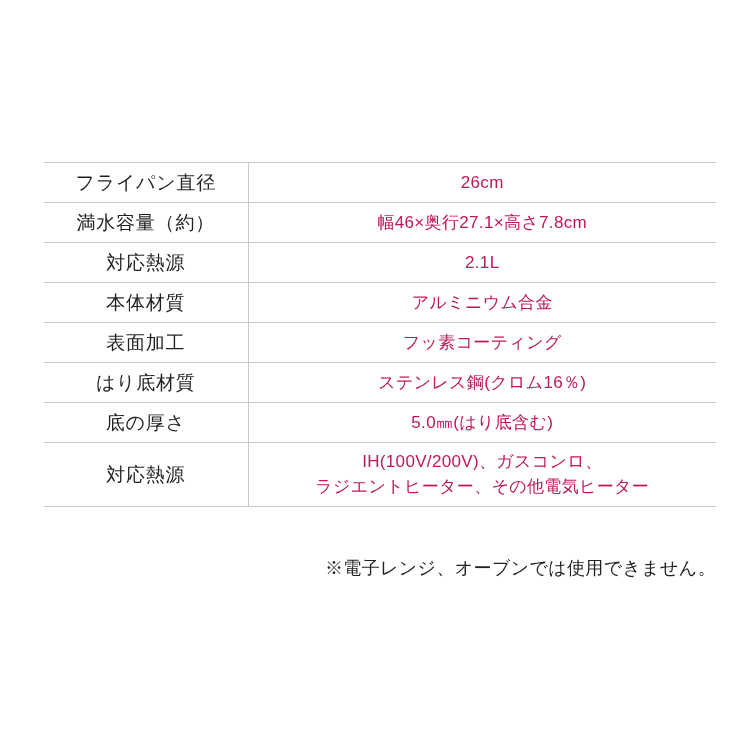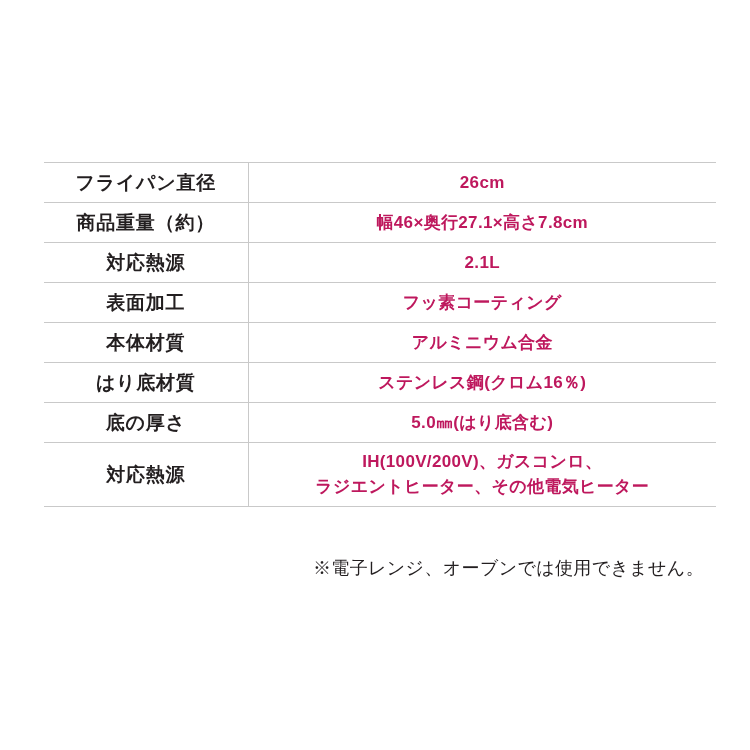--- a/index.html
+++ b/index.html
@@ -32,21 +32,21 @@
     table-layout: fixed;
   }
   table.spec tr {
     border-top: 1px solid #c9c9c9;
     border-bottom: 1px solid #c9c9c9;
   }
   table.spec th,
   table.spec td {
     padding: 0;
     margin: 8px;
-    font-weight: bold;
+    font-weight: normal;
     vertical-align: middle;
     height: 40px;
     box-sizing: border-box;
   }
   table.spec th {
     width: 204px;
     text-align: center;
     font-size: 19px;
     color: #231f20;
     letter-spacing: 0.04em;
@@ -61,21 +61,21 @@
   table.spec tr.tall th,
   table.spec tr.tall td {
     height: 64px;
   }
   table.spec tr.tall td .line {
     display: block;
     line-height: 1.45;
   }
   .note {
     position: absolute;
-    left: 32px;
+    left: 44px;
     top: 556px;
     width: 672px;
     text-align: right;
     font-size: 18px;
     letter-spacing: 0.02em;
     color: #231f20;
   }
   .label-narrow {
     letter-spacing: 0.02em;
   }
@@ -86,34 +86,34 @@
 <div class="page">
 
   <div class="spec-wrap">
     <table class="spec">
       <tbody>
         <tr>
           <th>フライパン直径</th>
           <td>26cm</td>
         </tr>
         <tr>
-          <th class="label-narrow">商品重量（約）</th>
+          <th class="label-narrow">満水容量（約）</th>
           <td>幅46×奥行27.1×高さ7.8cm</td>
         </tr>
         <tr>
           <th>対応熱源</th>
           <td>2.1L</td>
         </tr>
         <tr>
+          <th>本体材質</th>
+          <td>アルミニウム合金</td>
+        </tr>
+        <tr>
           <th>表面加工</th>
           <td>フッ素コーティング</td>
-        </tr>
-        <tr>
-          <th>本体材質</th>
-          <td>アルミニウム合金</td>
         </tr>
         <tr>
           <th>はり底材質</th>
           <td>ステンレス鋼(クロム16％)</td>
         </tr>
         <tr>
           <th>底の厚さ</th>
           <td>5.0㎜(はり底含む)</td>
         </tr>
         <tr class="tall">

